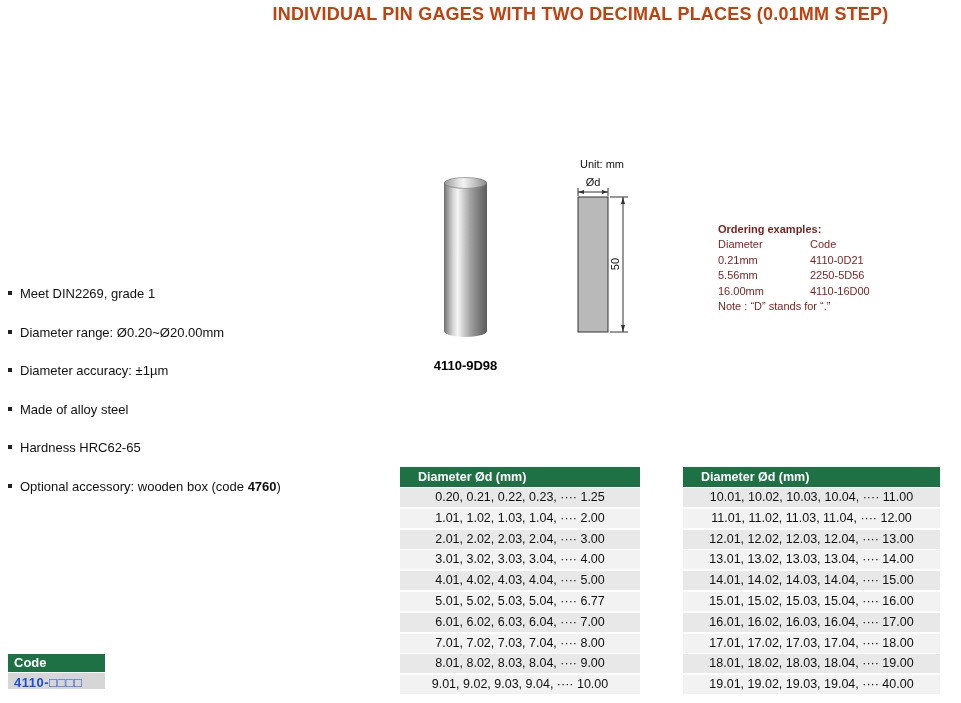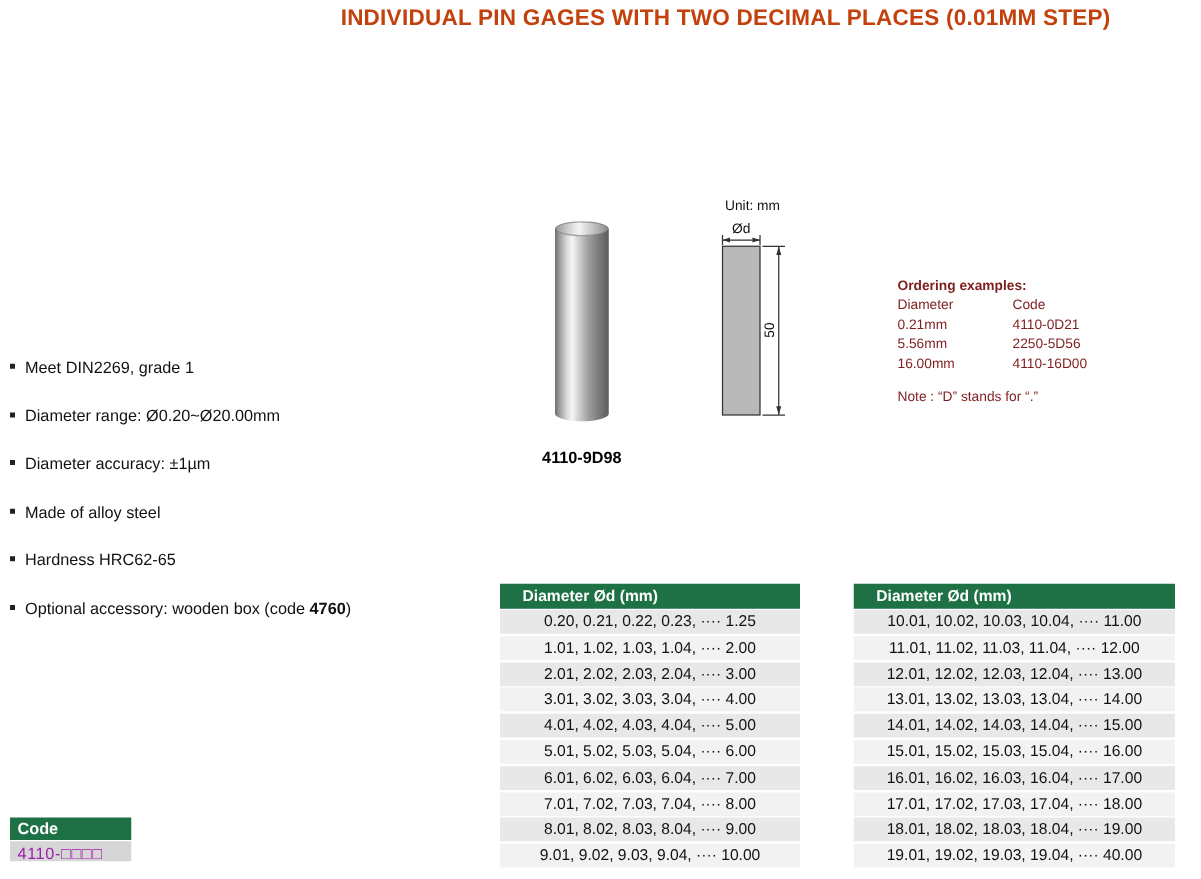--- a/index.html
+++ b/index.html
@@ -42,21 +42,21 @@
   
   .drawing{position:absolute;left:560px;top:152px;}
   .dtxt{font-size:11px;fill:#111;font-family:"Liberation Sans",sans-serif;}
   .dline{stroke:#333;stroke-width:1;}
   .dfill{fill:#333;}
   
   .ordering{position:absolute;left:718px;top:222px;font-size:11px;line-height:15.4px;color:#7f1d1d;width:230px;}
   .ord-title{font-weight:bold;}
   .ord-row{display:flex;}
   .ord-c1{width:92px;flex:0 0 auto;}
-  .ord-note{margin-top:12px;}
+  .ord-note{margin-top:0;}
   
   .table{position:absolute;top:467px;}
   .t-left{left:400px;width:240px;}
   .t-right{left:683px;width:257px;}
   .t-head{
     height:20px;line-height:20px;background:var(--accent-green,#1e7145);color:#fff;
     font-weight:bold;font-size:12.5px;padding-left:18px;margin-bottom:1px;
   }
   .t-row{
     height:19px;line-height:19px;text-align:center;font-size:12.5px;
@@ -64,21 +64,21 @@
   }
   .table .t-row:nth-child(even){background:var(--row-gray,#e8e8e8);}
   .table .t-row:nth-child(odd){background:var(--row-gray-alt,#f2f2f2);}
   
   .code-block{position:absolute;left:8px;top:654px;width:97px;font-size:13px;}
   .code-head{
     background:var(--accent-green,#1e7145);color:#fff;font-weight:bold;
     height:18px;line-height:18px;padding-left:6px;margin-bottom:1px;
   }
   .code-val{
-    background:var(--code-value-bg,#d6d6d6);font-weight:normal;color:#a21caf;
+    background:var(--code-value-bg,#d6d6d6);font-weight:bold;color:#1d4ed8;
     height:16px;line-height:20px;padding-left:6px;letter-spacing:0.5px;
   }
 </style>
 </head>
 <body>
 
 <div class="page">
 
   <h1 class="title">INDIVIDUAL PIN GAGES WITH TWO DECIMAL PLACES (0.01MM STEP)</h1>
 
@@ -153,21 +153,21 @@
     <div class="ord-note">Note : “D” stands for “.”</div>
   </div>
 
   <div class="table t-left">
     <div class="t-head">Diameter Ød (mm)</div>
     <div class="t-row">0.20, 0.21, 0.22, 0.23, ···· 1.25</div>
     <div class="t-row">1.01, 1.02, 1.03, 1.04, ···· 2.00</div>
     <div class="t-row">2.01, 2.02, 2.03, 2.04, ···· 3.00</div>
     <div class="t-row">3.01, 3.02, 3.03, 3.04, ···· 4.00</div>
     <div class="t-row">4.01, 4.02, 4.03, 4.04, ···· 5.00</div>
-    <div class="t-row">5.01, 5.02, 5.03, 5.04, ···· 6.00</div>
+    <div class="t-row">5.01, 5.02, 5.03, 5.04, ···· 6.77</div>
     <div class="t-row">6.01, 6.02, 6.03, 6.04, ···· 7.00</div>
     <div class="t-row">7.01, 7.02, 7.03, 7.04, ···· 8.00</div>
     <div class="t-row">8.01, 8.02, 8.03, 8.04, ···· 9.00</div>
     <div class="t-row">9.01, 9.02, 9.03, 9.04, ···· 10.00</div>
   </div>
 
   <div class="table t-right">
     <div class="t-head">Diameter Ød (mm)</div>
     <div class="t-row">10.01, 10.02, 10.03, 10.04, ···· 11.00</div>
     <div class="t-row">11.01, 11.02, 11.03, 11.04, ···· 12.00</div>

